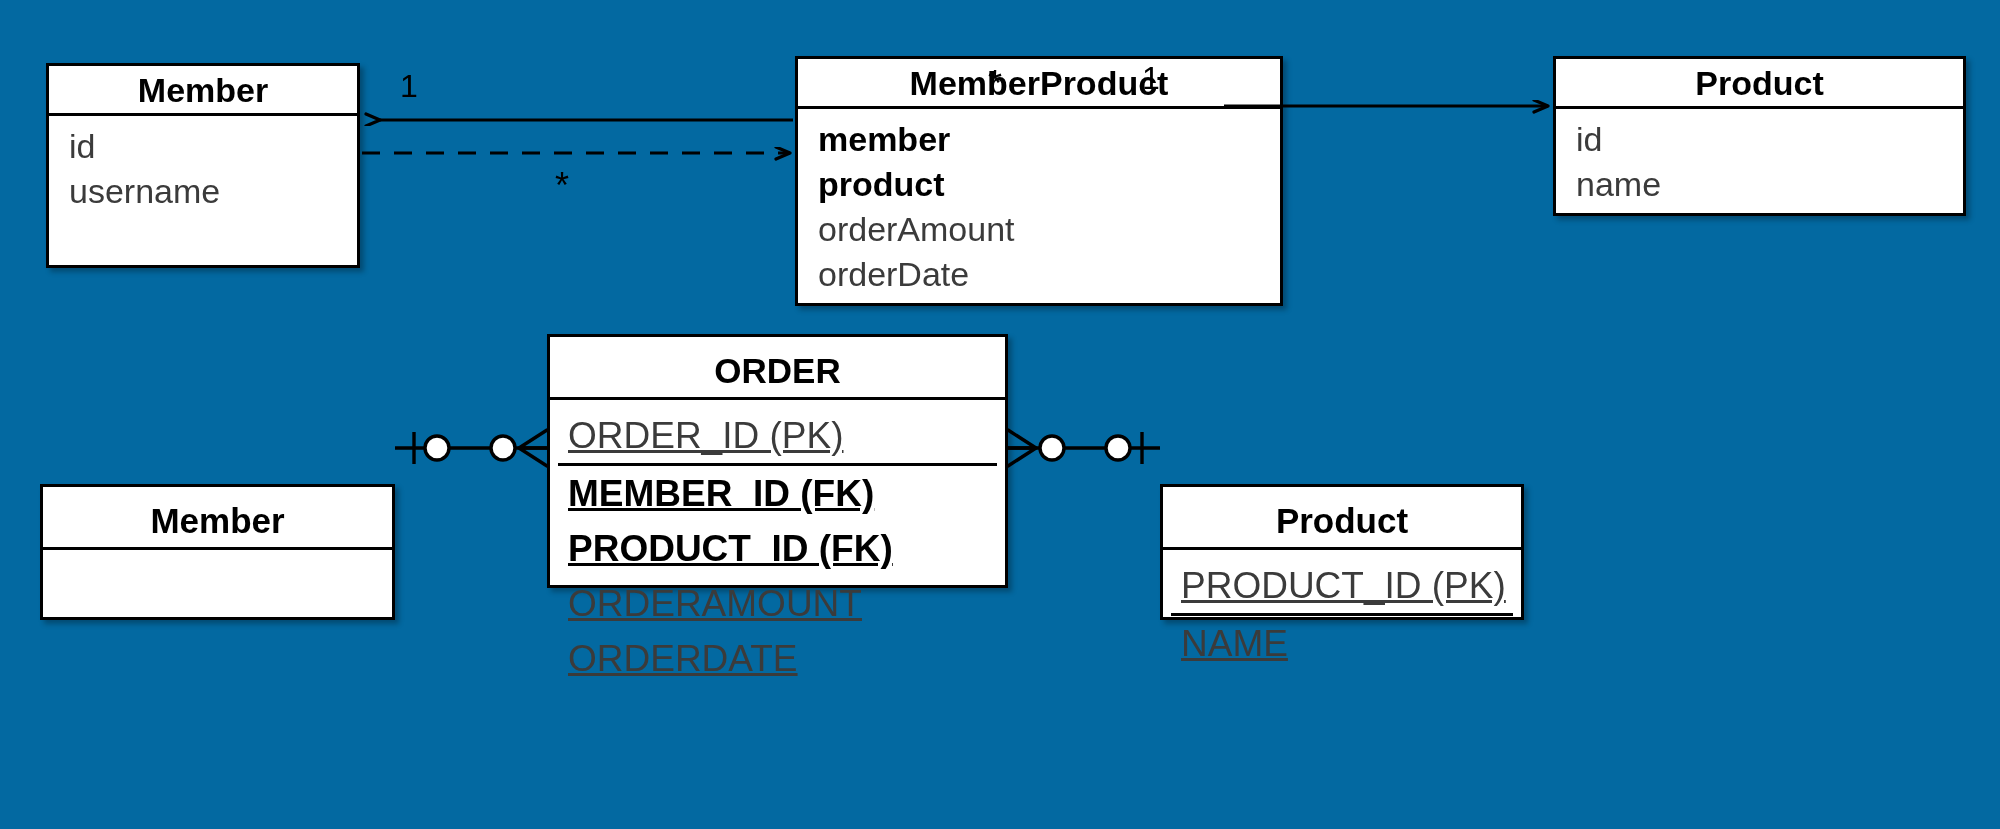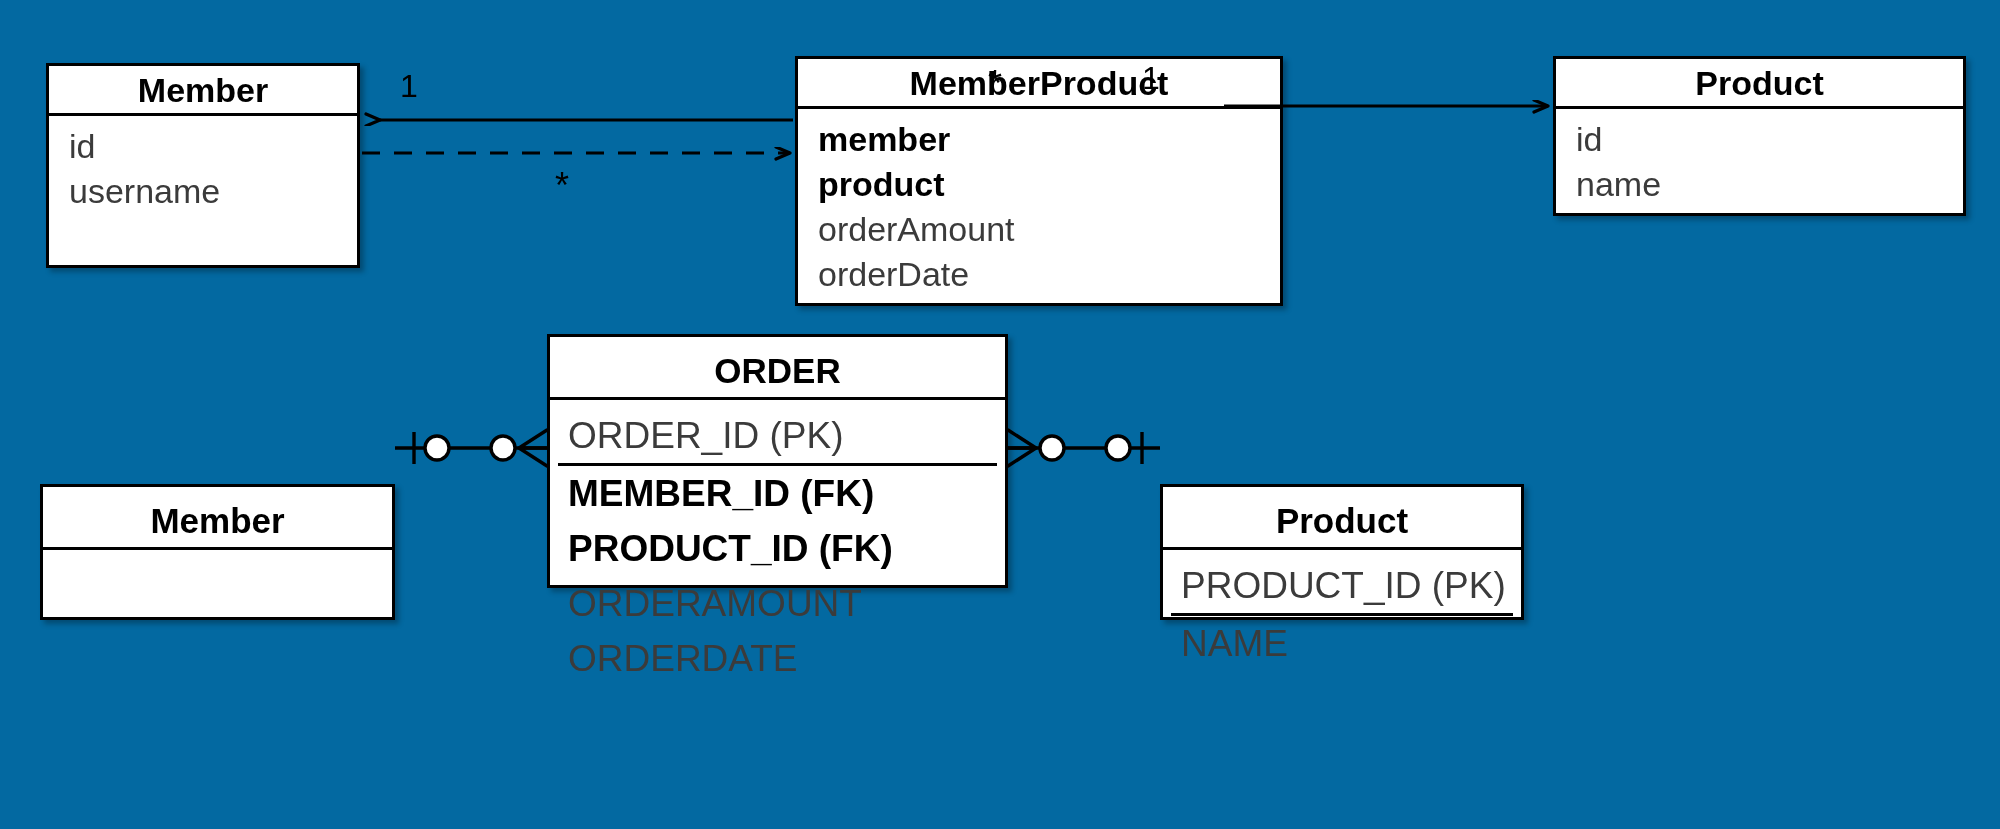--- a/index.html
+++ b/index.html
@@ -56,21 +56,21 @@
   .attr.ruled {
     border-bottom: 3px solid #000000;
   }
 
   
   .uml .box-title { font-size: 34px; line-height: 45px; padding-top: 2px; }
   .uml .attr { font-size: 34px; line-height: 45px; padding-left: 12px; }
 
   
   .er .box-title { font-size: 35px; line-height: 52px; padding-top: 8px; }
-  .er .attr { font-size: 37px; line-height: 55px; padding-left: 10px; }
+  .er .attr { font-size: 37px; line-height: 55px; padding-left: 10px; text-decoration: underline; }
 
   
   .conn-svg {
     position: absolute;
     left: 0;
     top: 0;
     width: 2000px;
     height: 829px;
     pointer-events: none;
   }

